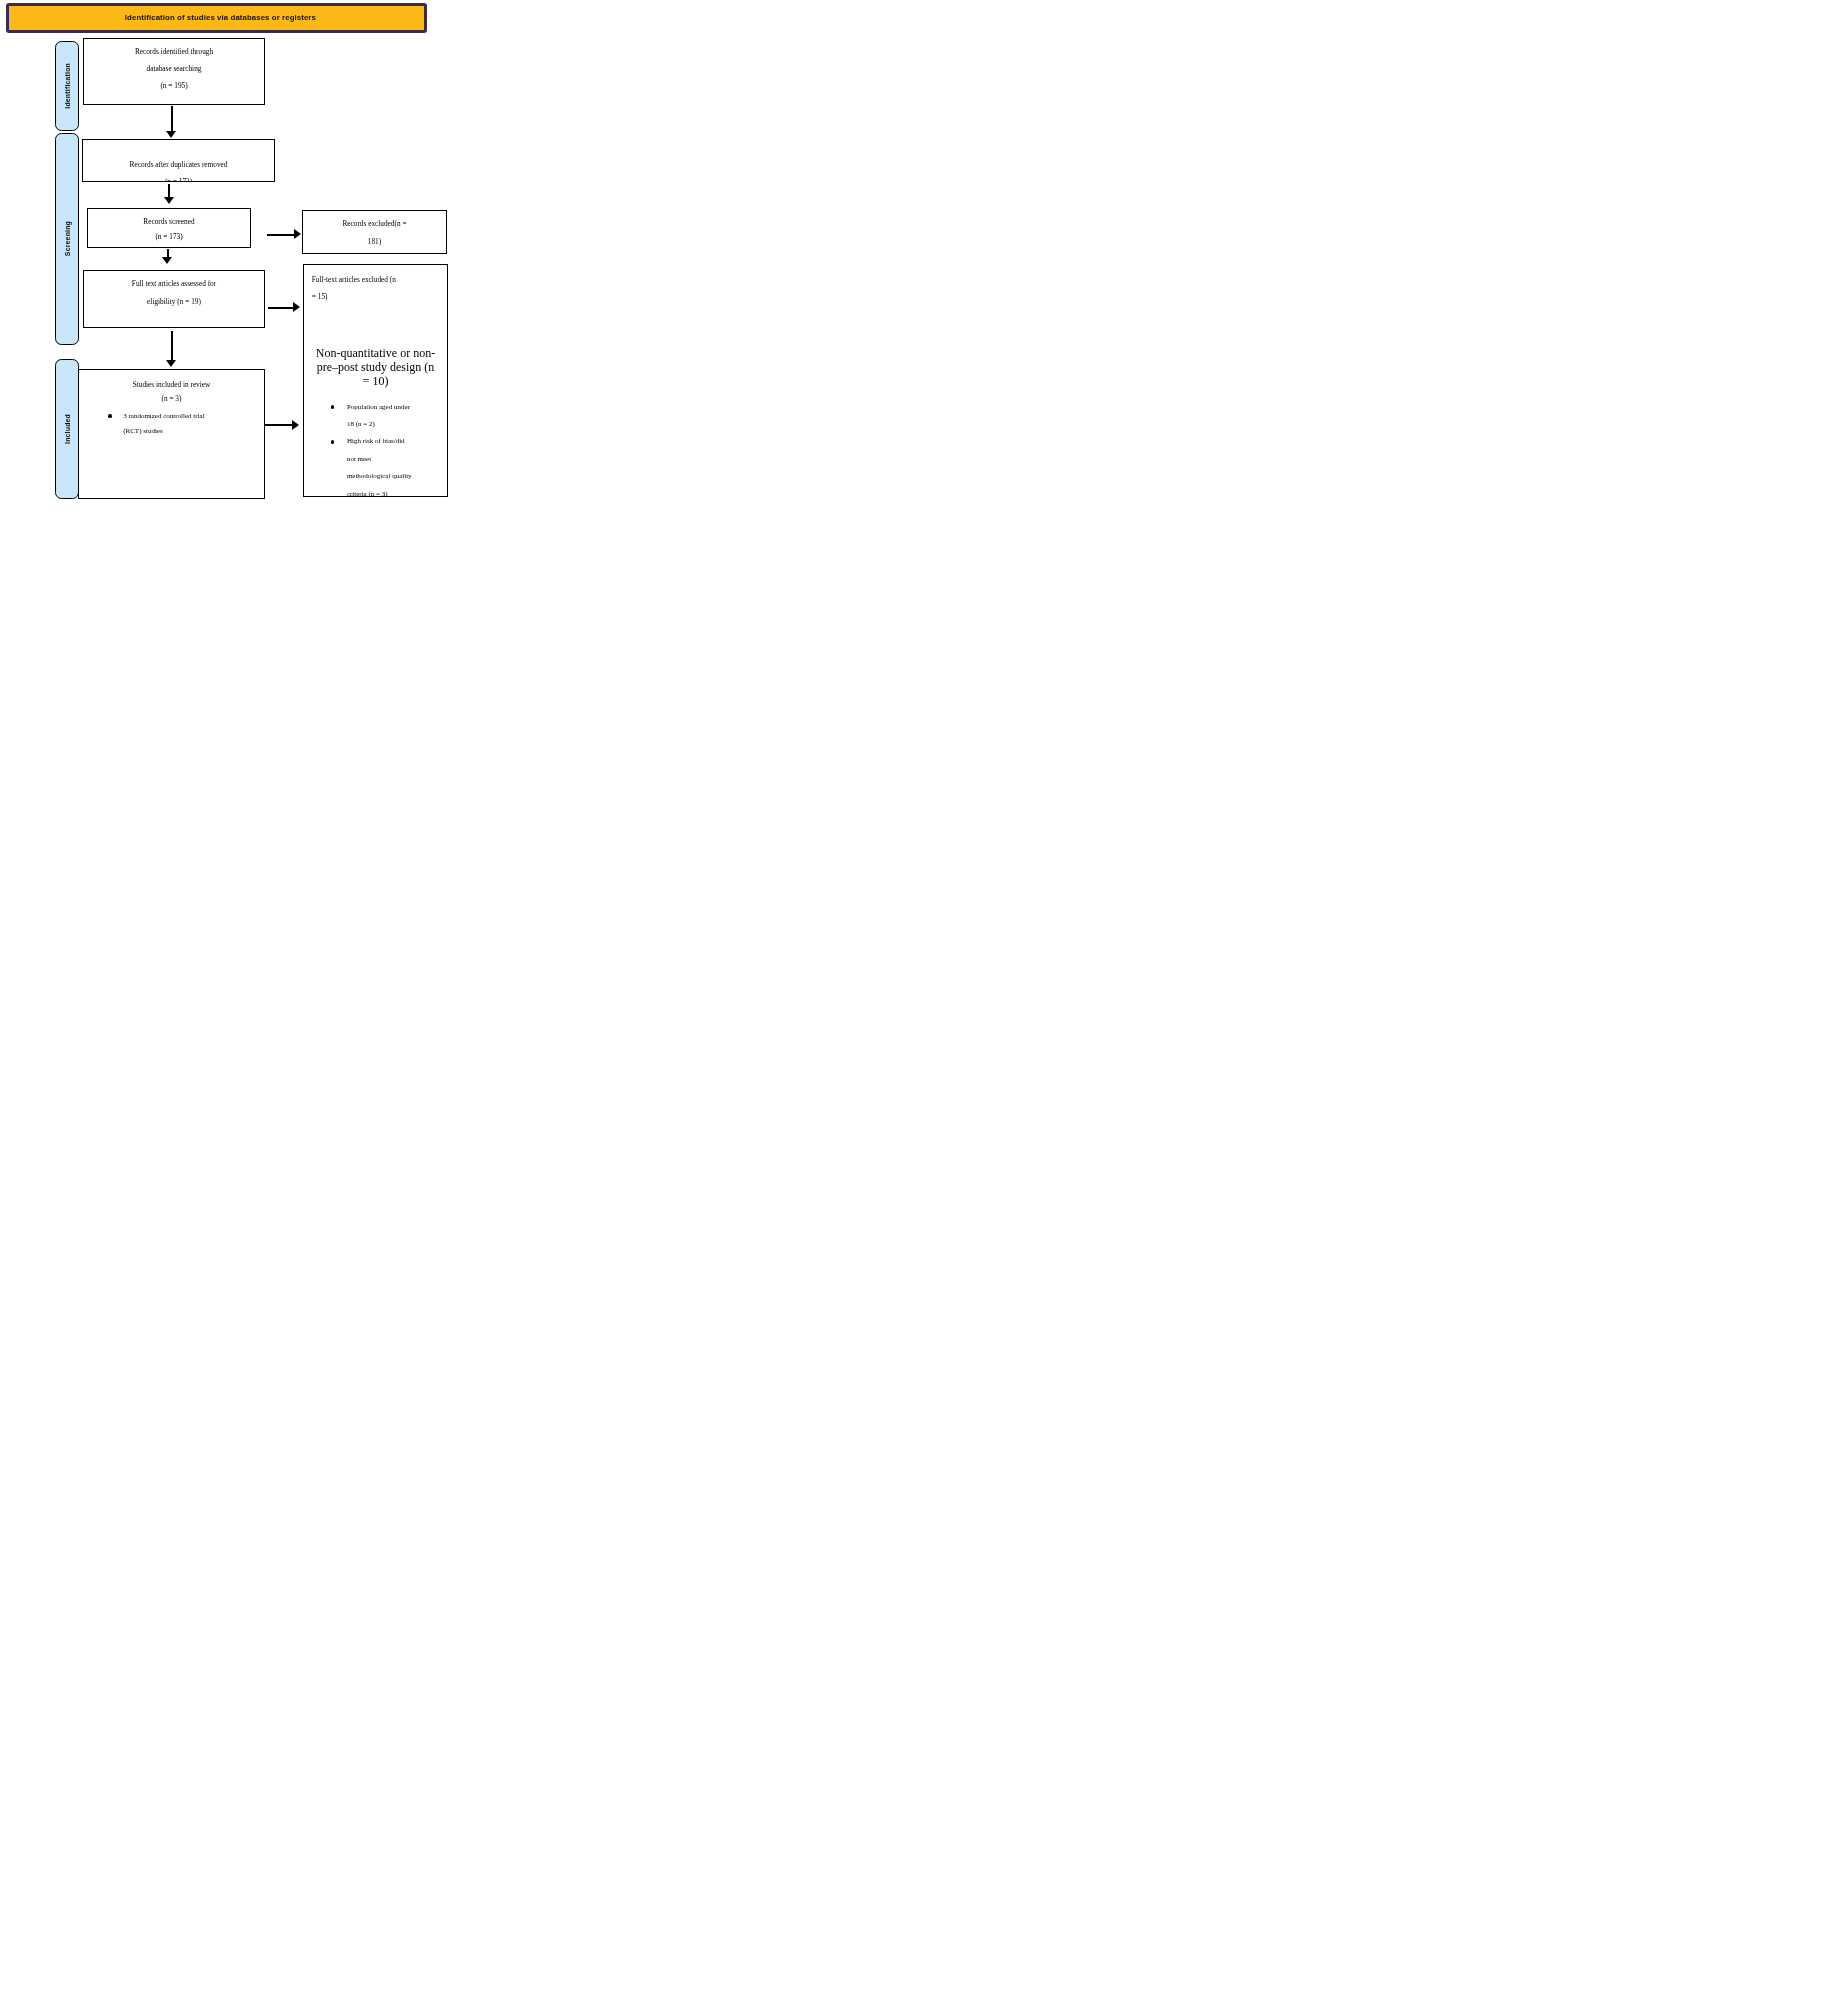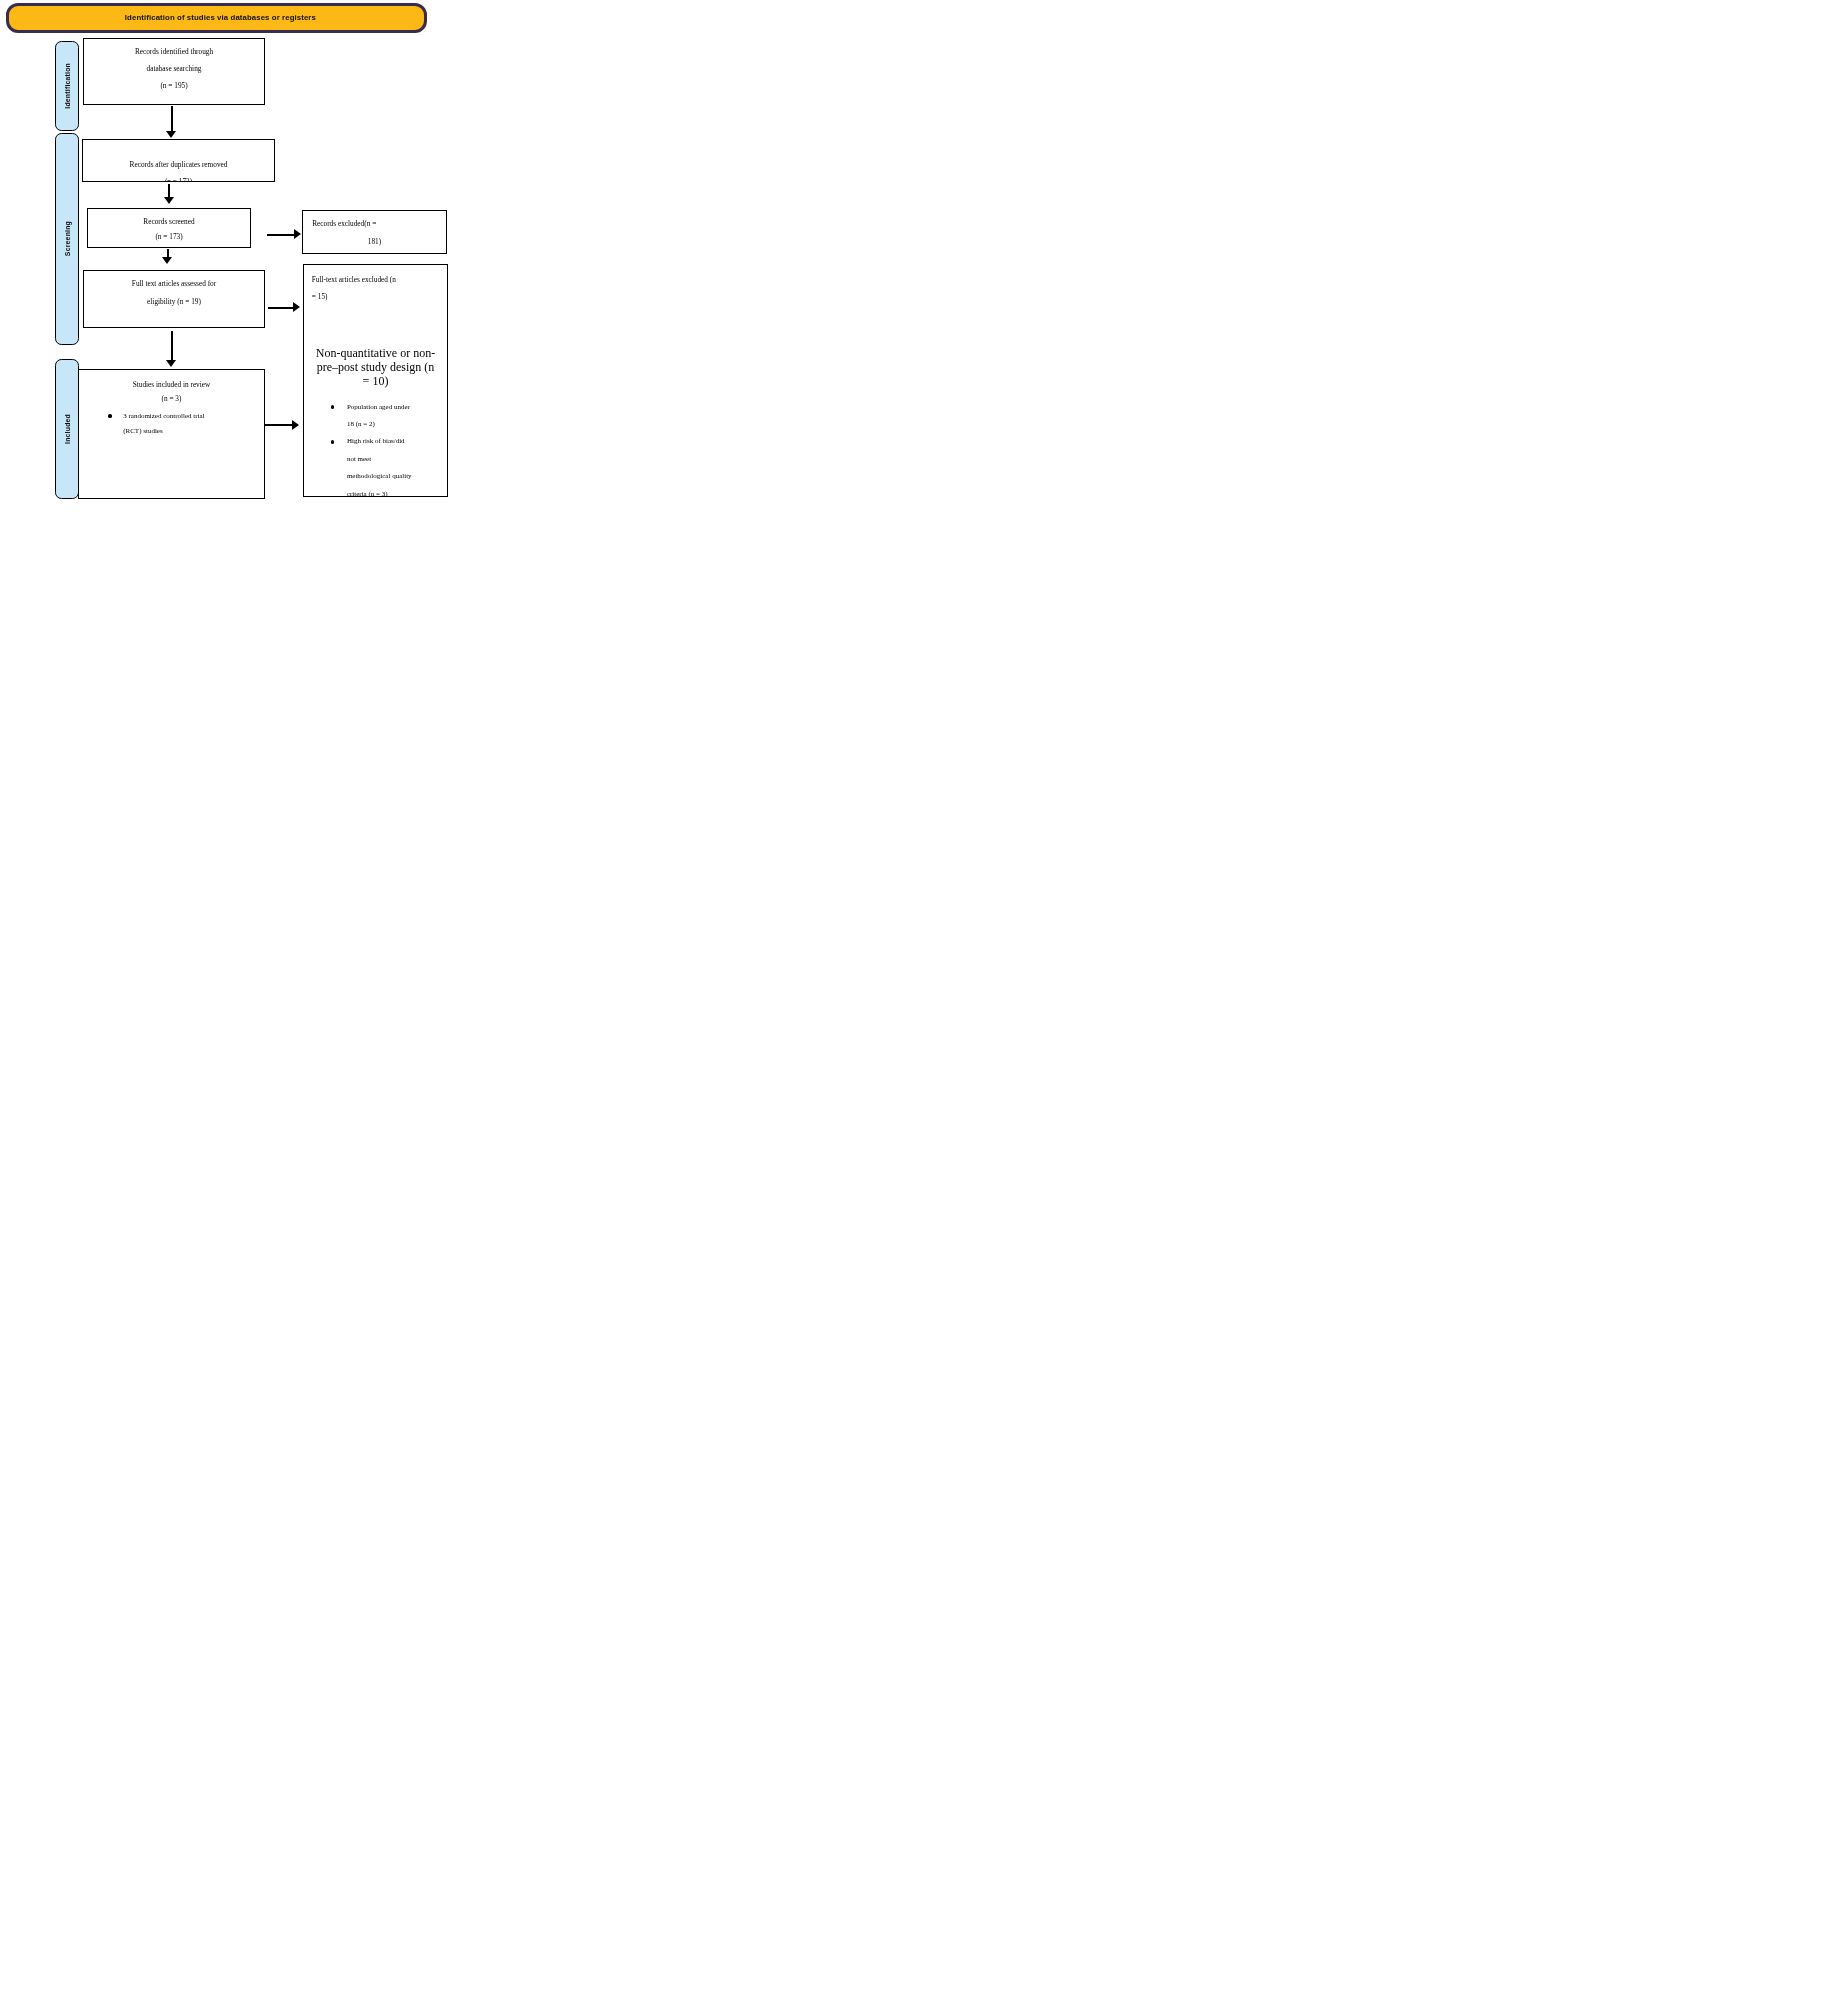--- a/index.html
+++ b/index.html
@@ -10,21 +10,21 @@
   }
   *{margin:0;padding:0;box-sizing:border-box;}
   body{background:#ffffff;font-family:"Liberation Serif",serif;}
   .canvas{position:relative;width:459px;height:504px;background:#ffffff;overflow:hidden;}
 
   
   .banner{
     position:absolute;left:6.4px;top:2.8px;width:421px;height:30px;
     background:var(--header-bg);
     border:3.7px solid var(--header-border);
-    border-radius:12px;
+    border-radius:3px;
     display:flex;align-items:center;justify-content:center;padding-left:7px;
   }
   .banner .title{
     font-family:"Liberation Sans",sans-serif;
     font-weight:700;font-size:7.8px;color:#121212;letter-spacing:0.1px;
   }
 
   
   .stage{
     position:absolute;left:55px;width:24px;
@@ -48,21 +48,21 @@
     font-size:7.3px;color:#000;text-align:center;overflow:hidden;
   }
   .box-identified{left:83px;top:38px;width:182px;height:67px;padding-top:4px;line-height:17px;}
   .box-dedup{left:82px;top:139px;width:193px;height:43px;padding-top:16px;line-height:17px;}
   .box-screened{left:87px;top:208px;width:164px;height:40px;padding-top:6px;line-height:14.7px;}
   .box-assessed{left:83px;top:270px;width:182px;height:58px;padding-top:4.1px;line-height:18.3px;}
   .box-included{left:78px;top:369px;width:187px;height:130px;padding-top:7.8px;line-height:14px;}
   .box-rec-excluded{left:302px;top:210px;width:145px;height:44px;padding:4.1px 9.2px 0 9.2px;line-height:17.4px;border-width:1.6px;}
   .box-ft-excluded{left:303px;top:264px;width:145px;height:233px;padding:5.5px 7.8px;border-width:1.1px;text-align:left;}
 
-  .jrow{display:flex;justify-content:flex-start;}
+  .jrow{display:flex;justify-content:center;}
   .crow{text-align:center;}
 
   .bullet-row{display:flex;text-align:left;margin-top:3.2px;}
   .bullet-dot{width:3.7px;height:3.7px;border-radius:50%;background:#000;margin:5.5px 0 0 29px;flex:0 0 auto;}
   .bullet-text{margin-left:11.5px;line-height:15px;font-size:7px;}
 
   .ft-title{line-height:17px;font-size:7.3px;}
   .ft-subtitle{margin-top:41px;text-align:center;line-height:14px;font-size:12px;}
   .ft-bullets{margin-top:11px;}
   .ft-bullet{display:flex;}

